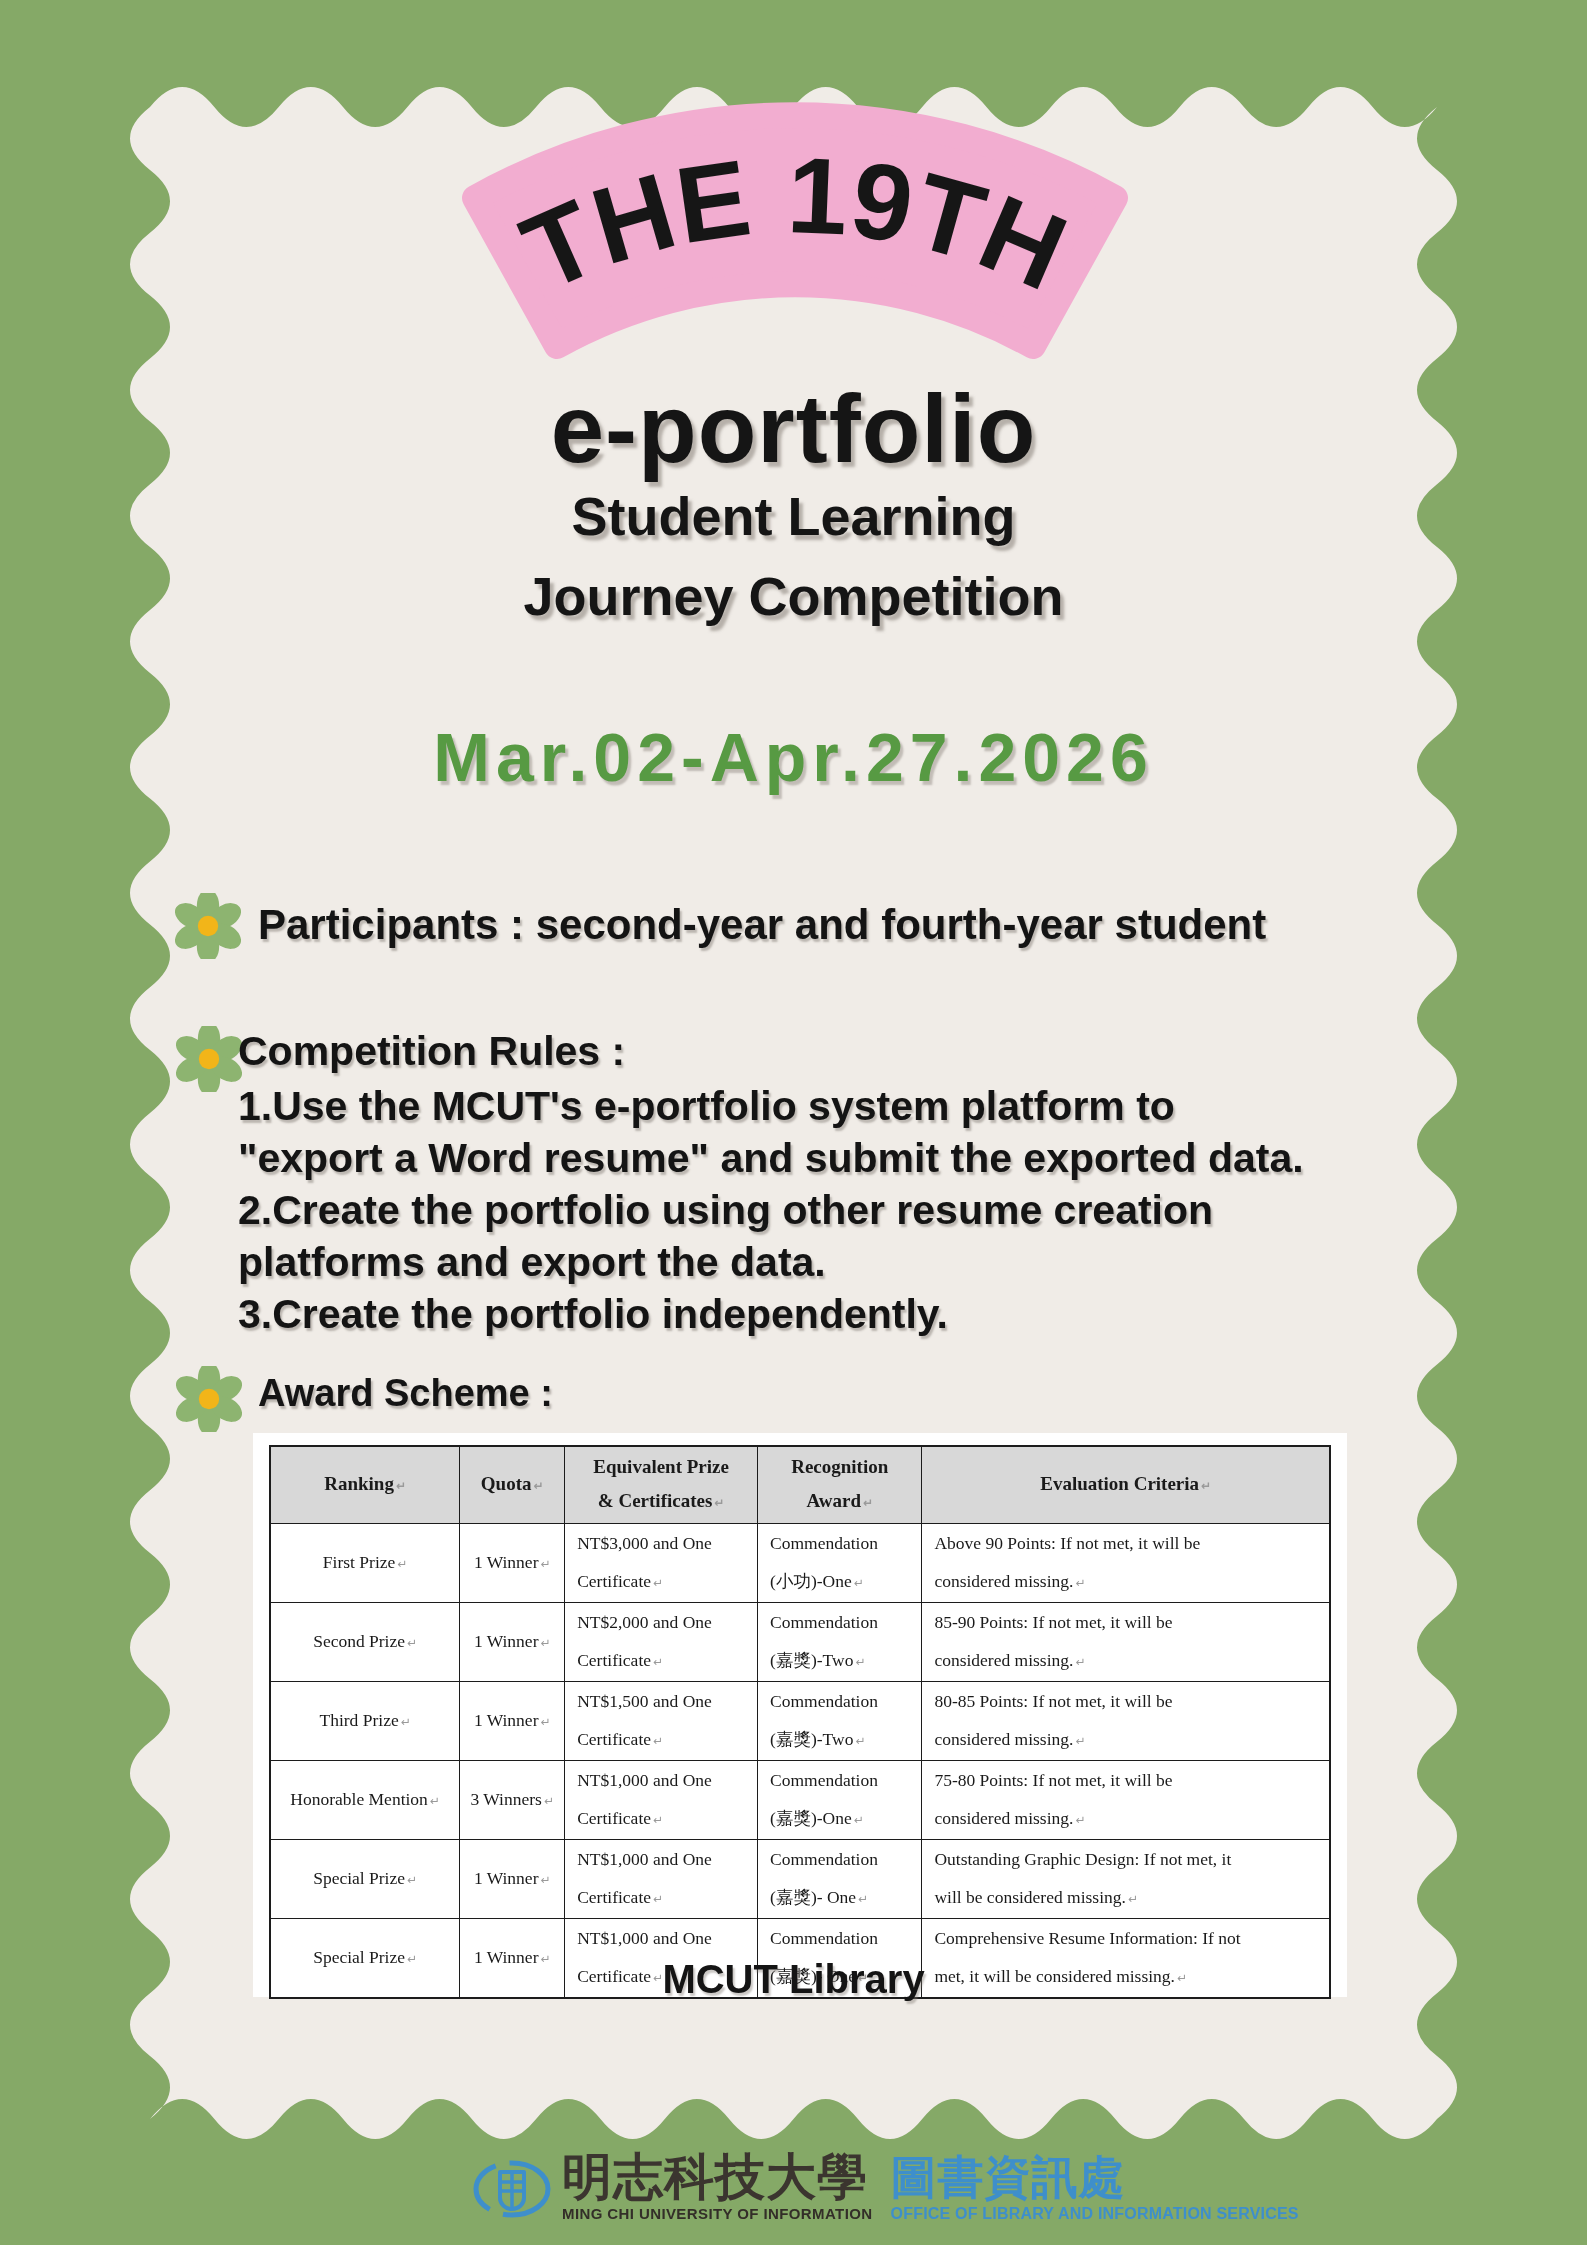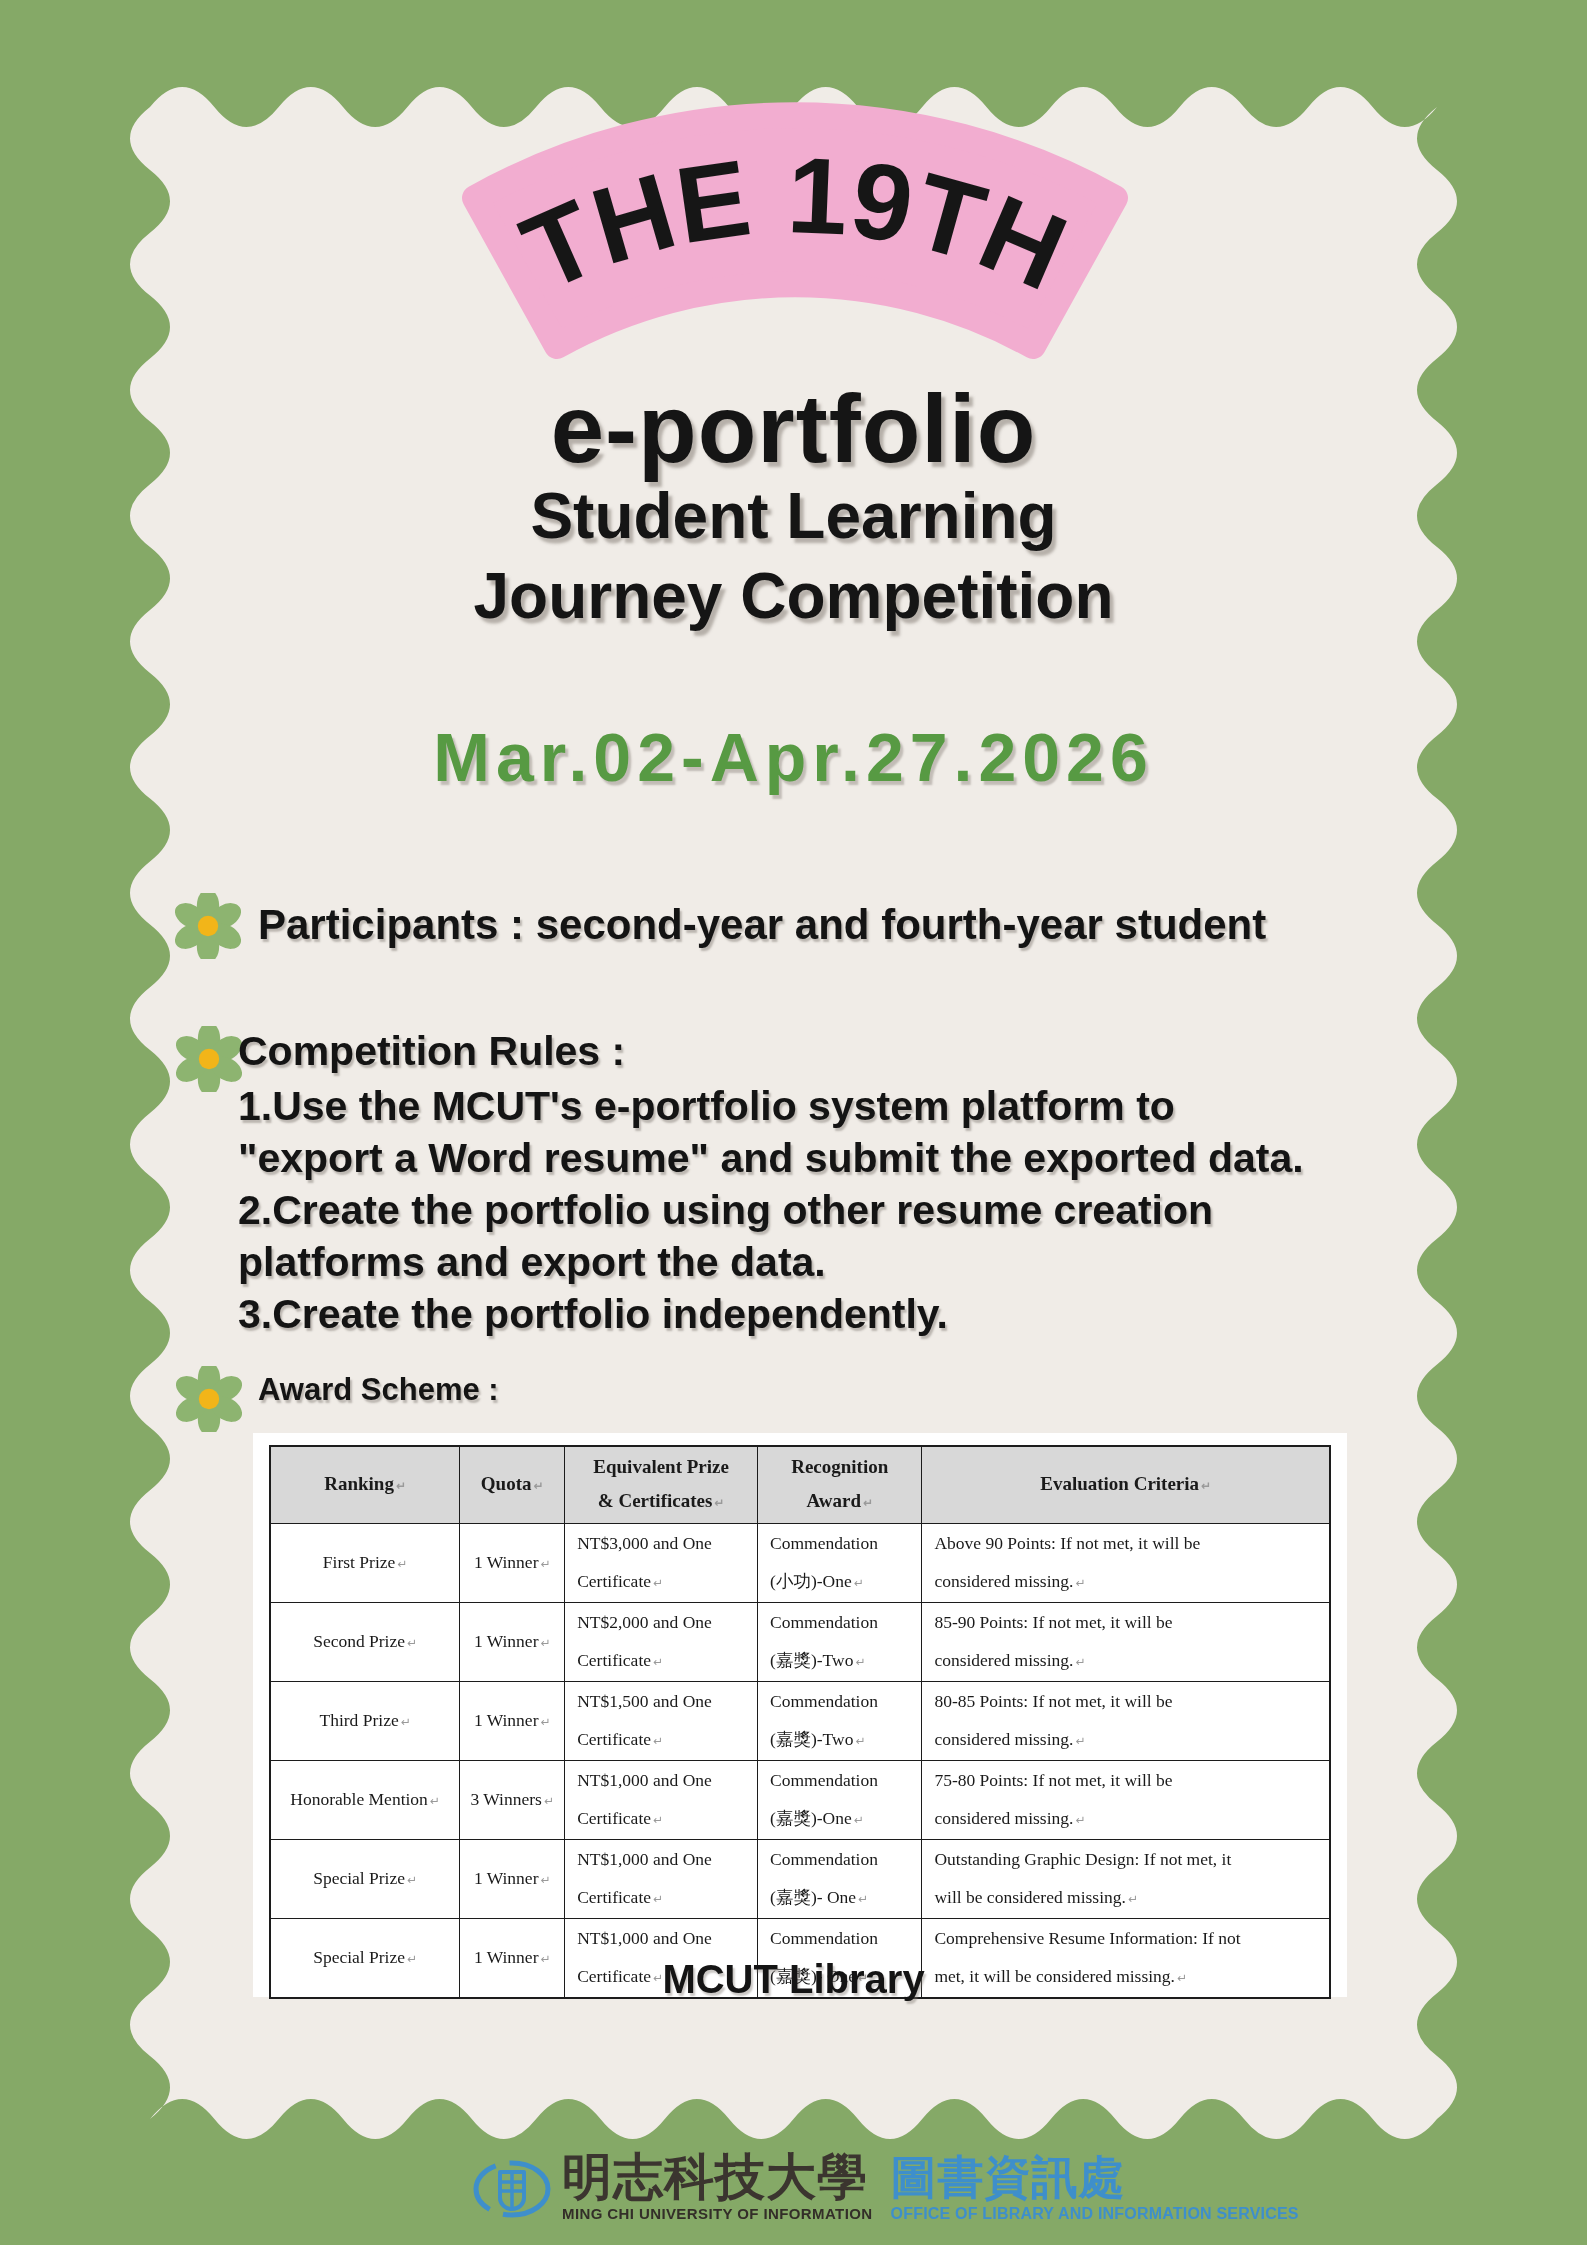--- a/index.html
+++ b/index.html
@@ -14,39 +14,39 @@
   .pre{white-space:pre-line;}
 
   
   .title-main{
     left:0;right:0;top:374px;text-align:center;
     font-size:96px;font-weight:bold;letter-spacing:1px;color:#151515;
     text-shadow:4px 5px 3px rgba(125,118,110,.50);
   }
   .title-sub{
     left:0;right:0;top:476px;text-align:center;
-    font-size:64px;line-height:80px;font-weight:bold;color:#151515;
+    font-size:54px;line-height:80px;font-weight:bold;color:#151515;
     text-shadow:4px 5px 3px rgba(125,118,110,.50);
   }
   .date-range{
     left:0;right:0;top:718px;text-align:center;
     font-size:68px;font-weight:bold;letter-spacing:6px;color:#579A43;
     text-shadow:3px 4px 2px rgba(125,118,110,.40);
   }
 
   
   .flower{position:absolute;width:66px;height:66px;}
   .bullet-text{
     position:absolute;color:#141414;font-weight:bold;
     text-shadow:2px 3px 2px rgba(125,118,110,.45);
   }
   .participants-text{left:258px;top:901px;font-size:42px;}
   .rules-heading{left:238px;top:1028px;font-size:41px;}
   .rules-lines{left:238px;top:1080px;font-size:41px;line-height:52px;}
-  .award-heading{left:258px;top:1372px;font-size:31px;}
+  .award-heading{left:258px;top:1372px;font-size:38px;}
 
   
   .table-wrap{
     position:absolute;left:253px;top:1433px;width:1094px;height:564px;
     background:#ffffff;box-sizing:border-box;padding:12px 16px;
   }
   table.award{
     width:100%;border-collapse:collapse;table-layout:fixed;
     font-family:"Liberation Serif", serif;color:#1a1a1a;
     border:2px solid #1c1c1c;

